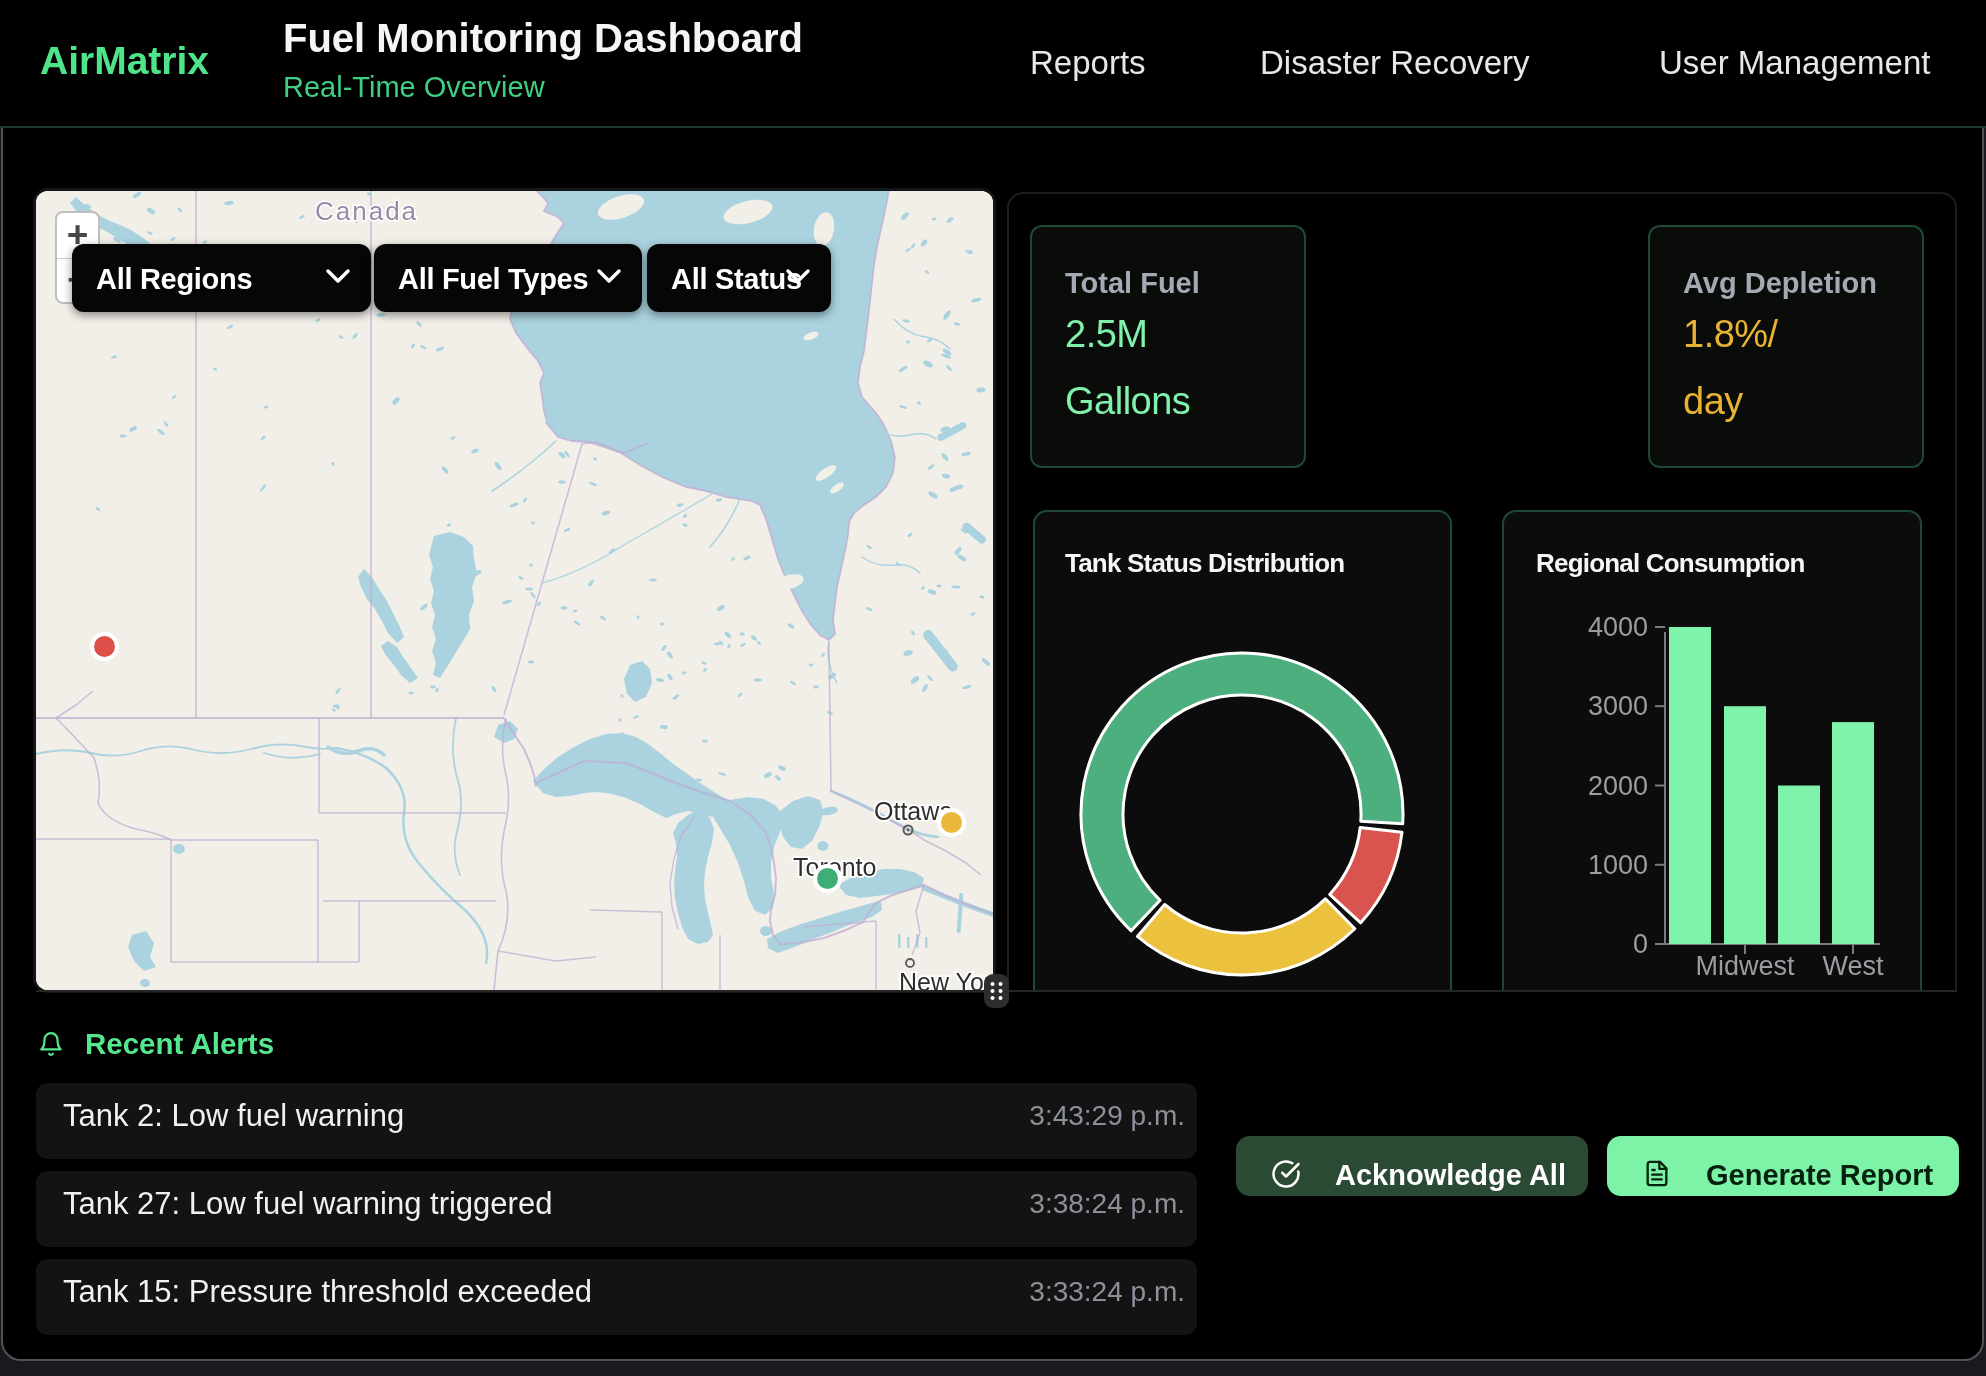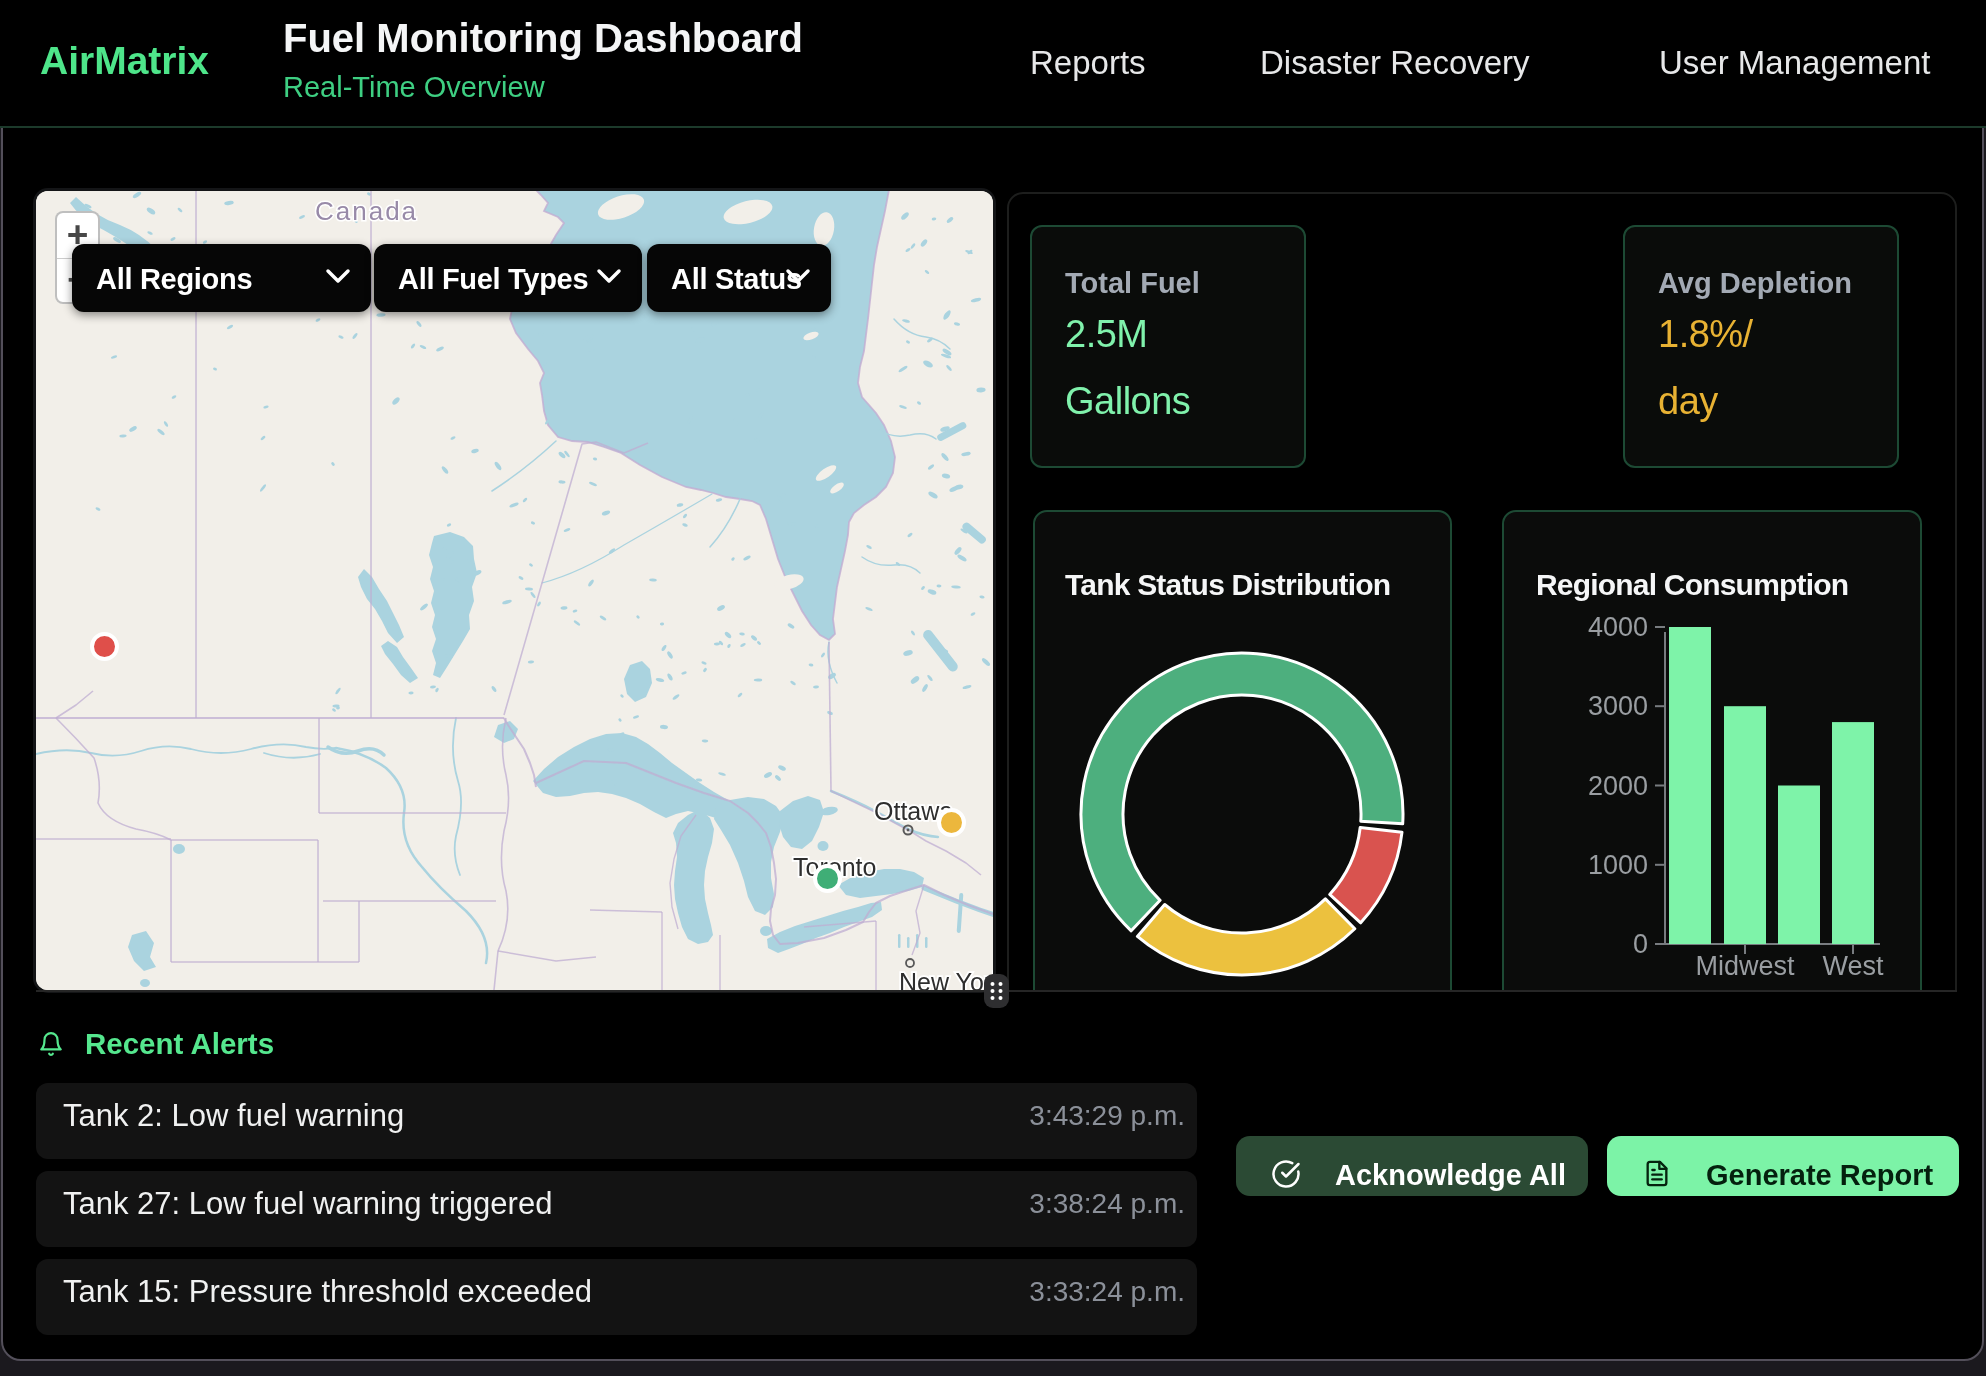--- a/index.html
+++ b/index.html
@@ -20,21 +20,21 @@
 .dd svg { position:absolute; right:20px; top:24px; }
 .marker { position:absolute; border-radius:50%; border:4px solid #fff; z-index:6; }
 
 .rpanelclip { position:absolute; left:1005px; top:190px; width:954px; height:800px; overflow:hidden; }
 .rpanel { position:absolute; left:2px; top:2px; width:950px; height:824px; border:2px solid #1d1e1d; border-radius:16px; overflow:hidden; }
 .rowline { position:absolute; left:36px; top:990px; width:1921px; height:2px; background:#262626; z-index:3; }
 .scard { position:absolute; top:31px; width:276px; height:243px; background:#0a0c0a; border:2px solid #1d4a34; border-radius:12px; }
 .scard .lab { position:absolute; left:33px; top:40px; font-size:29px; font-weight:600; color:#a3aab4; }
 .scard .val { position:absolute; left:33px; top:74px; font-size:38px; font-weight:normal; line-height:67px; letter-spacing:-0.5px; }
 .ccard { position:absolute; top:316px; height:560px; background:#0b0c0b; border:2px solid #1d4a34; border-radius:14px; }
-.ccard .ct { position:absolute; left:30px; top:36px; font-size:30px; font-weight:bold; color:#f5f6f7; white-space:nowrap; letter-spacing:-0.8px;margin-top:20px; }
+.ccard .ct { position:absolute; left:30px; top:36px; font-size:26px; font-weight:bold; color:#f5f6f7; white-space:nowrap; letter-spacing:-0.8px; }
 
 .grip { position:absolute; left:984px; top:974px; width:25px; height:34px; background:#2e2e30; border-radius:9px; z-index:20; }
 
 .alerthead { position:absolute; left:85px; top:1027px; font-size:29.5px; font-weight:bold; color:#55e78e; }
 .arow { position:absolute; left:36px; width:1161px; height:76px; background:#131313; border-radius:12px; }
 .arow .at { position:absolute; left:27px; top:15px; font-size:31px; font-weight:500; color:#f0f1f1; }
 .arow .tm { position:absolute; right:12px; top:17px; font-size:28px; color:#8b9099; }
 .btn { position:absolute; top:1136px; width:352px; height:60px; border-radius:14px; }
 .btn .bt { position:absolute; left:99px; top:23px; font-size:29px; font-weight:bold; }
 </style></head>
@@ -401,21 +401,21 @@
   <div class="marker" style="left:901px; top:617px; width:29px; height:29px; background:#ecb73d;"></div>
   <div class="marker" style="left:777px; top:673px; width:29px; height:29px; background:#3fae76;"></div>
 </div>
 
 <div class="rpanelclip">
     <div class="rpanel">
   <div class="scard" style="left:21px;">
     <div class="lab">Total Fuel</div>
     <div class="val" style="color:#80f2ac;">2.5M<br>Gallons</div>
   </div>
-  <div class="scard" style="left:614px;">
+  <div class="scard" style="left:639px;">
     <div class="lab">Avg Depletion</div>
     <div class="val" style="color:#e8b233;">1.8%/<br>day</div>
   </div>
   <div class="ccard" style="left:24px; width:419px;">
     <div class="ct">Tank Status Distribution</div>
     <svg width="419" height="560" style="position:absolute;left:-2px;top:-2px;">
       <path d="M98.2 420.8 A161 161 0 1 1 369.7 313.8 L327.8 311.3 A119 119 0 1 0 127.1 390.3 Z" fill="#4daf7e" stroke="#fff" stroke-width="3" stroke-linejoin="round"></path>
       <path d="M369.0 322.2 A161 161 0 0 1 327.7 412.8 L296.7 384.4 A119 119 0 0 0 327.2 317.5 Z" fill="#d9534f" stroke="#fff" stroke-width="3" stroke-linejoin="round"></path>
       <path d="M321.8 418.8 A161 161 0 0 1 104.4 426.4 L131.7 394.5 A119 119 0 0 0 292.4 388.9 Z" fill="#ecc13e" stroke="#fff" stroke-width="3" stroke-linejoin="round"></path>
     </svg>

